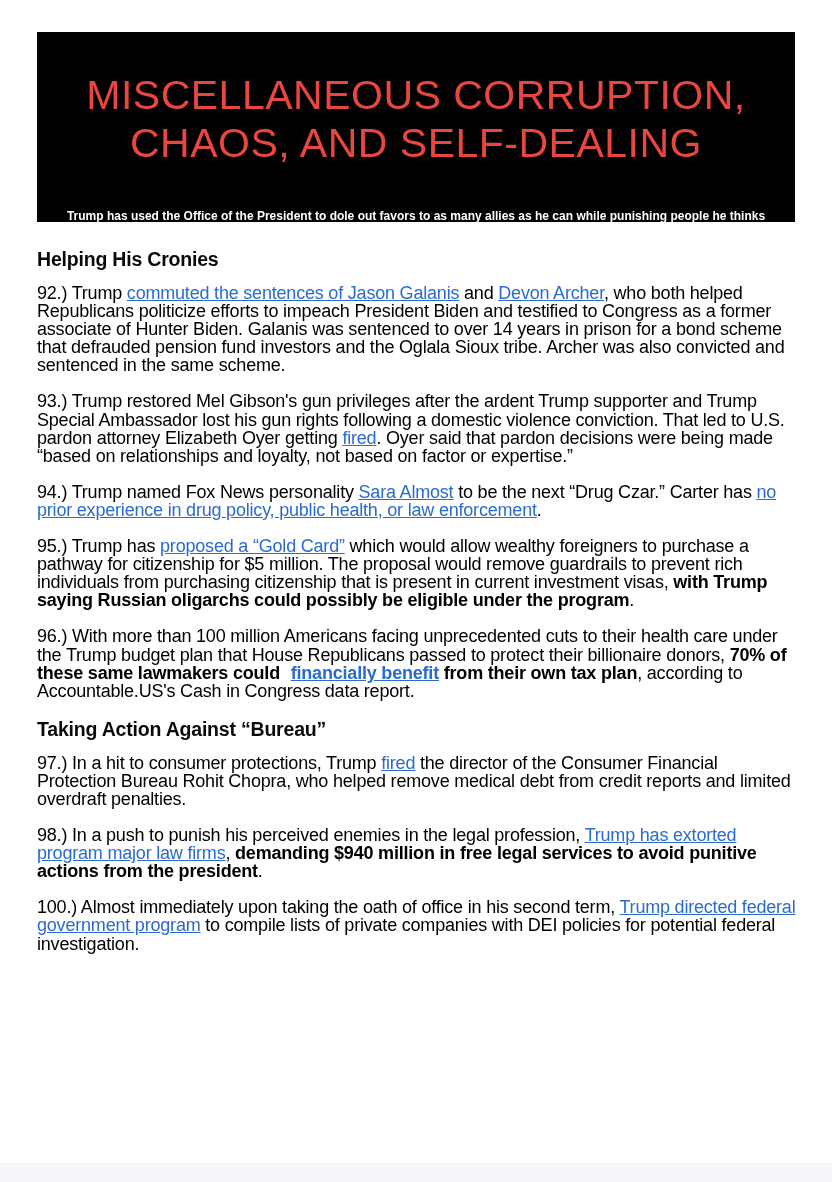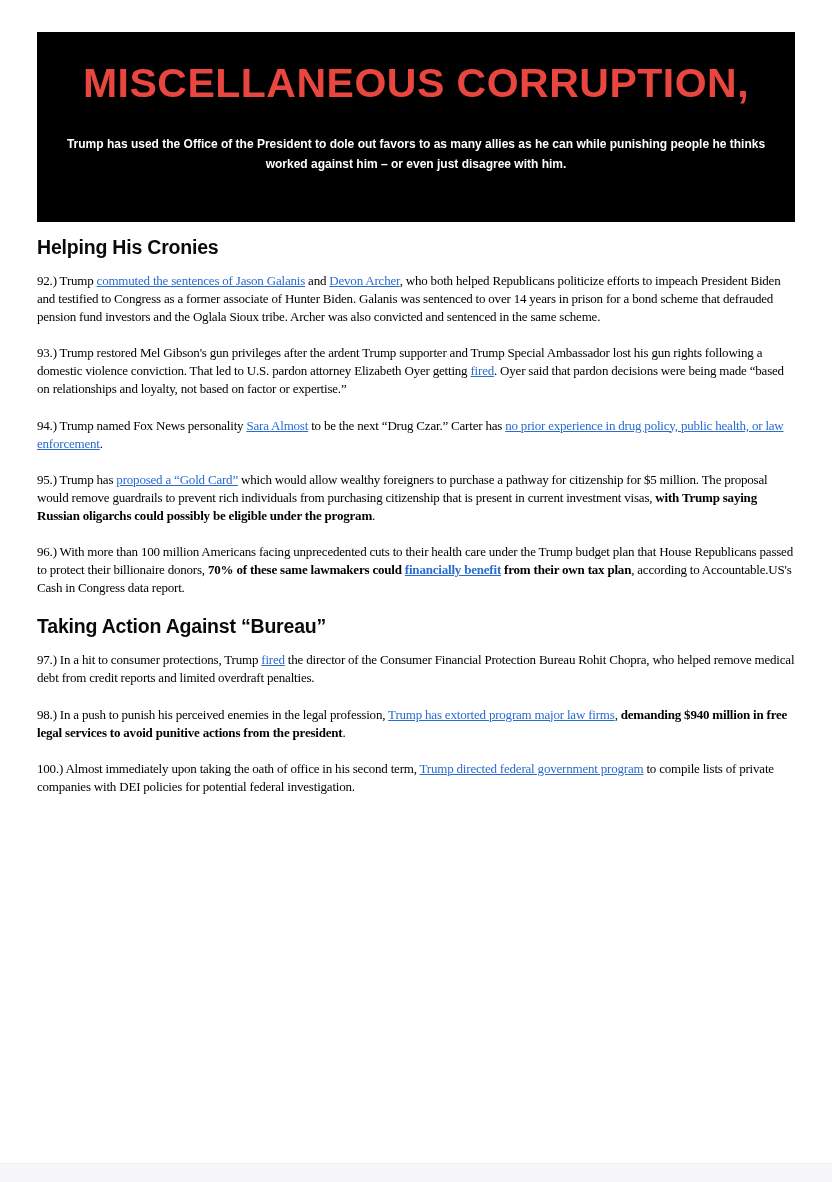--- a/index.html
+++ b/index.html
@@ -19,92 +19,92 @@
     position: absolute;
     left: 37px;
     top: 32px;
     width: 758px;
     height: 190px;
     background: var(--banner-bg, #000000);
     text-align: center;
   }
 
   .banner-title {
-    margin: 4px;
+    margin: 16px;
     padding-top: 23px;
     color: var(--title-red, #e8463f);
-    font-weight: 700;
+    font-weight: 400;
     font-size: 41px;
     line-height: 48px;
     letter-spacing: 0.5px;
   }
   .banner-title .title-line { display: block; }
 
   .banner-subtitle {
     margin: 0;
     padding: 23px 28px 0 28px;
     color: #ffffff;
     font-size: 12px;
     line-height: 20px;
     font-weight: 700;
     text-align: center;
   }
 
   .content {
     position: absolute;
     left: 37px;
-    top: 236px;
+    top: 248px;
     width: 759px;
     color: #000000;
   }
 
   .section-heading {
     margin: 0 0 13px 0;
     font-size: 19.5px;
     font-weight: 700;
     letter-spacing: -0.2px;
     color: #0a0a0a;
   }
   .section + .section .section-heading { margin-top: 2px; }
 
   .para {
     margin: 0 0 18px 0;
-    font-size: 13px;
+    font-size: 18px;
     line-height: 18.1px;
     letter-spacing: -0.2px;
     color: #000000;
-    font-family: Liberation Serif, serif;
   }
 
   .para a.inline-link {
     color: var(--link-blue, #2a6bd2);
     text-decoration: underline;
     cursor: pointer;
   }
   .para .bold { font-weight: 700; }
-  .para a.inline-link.bold { font-weight: 700; }
+  .para a.inline-link.bold { font-weight: 700; margin-left: 6px; }
 
   .bottom-strip {
     position: absolute;
     left: 0;
     bottom: 0;
     width: 100%;
     height: 19px;
     background: #f7f7f9;
     border-top: 1px solid #f2f2f4;
   }
 </style>
 </head>
 <body>
 
 <div class="page">
 
   <header class="banner">
     <h1 class="banner-title">
       <span class="title-line">MISCELLANEOUS CORRUPTION,</span>
+      <span class="title-line">CHAOS, AND SELF-DEALING</span>
     </h1>
     <p class="banner-subtitle">Trump has used the Office of the President to dole out favors to as many allies as he can while punishing people he thinks worked against him – or even just disagree with him.</p>
   </header>
 
   <main class="content">
 
     <section class="section">
       <h2 class="section-heading">Helping His Cronies</h2>
       <p class="para"><span>92.) Trump </span><a class="inline-link" href="#">commuted the sentences of Jason Galanis</a><span> and </span><a class="inline-link" href="#">Devon Archer</a><span>, who both helped Republicans politicize efforts to impeach President Biden and testified to Congress as a former associate of Hunter Biden. Galanis was sentenced to over 14 years in prison for a bond scheme that defrauded pension fund investors and the Oglala Sioux tribe. Archer was also convicted and sentenced in the same scheme.</span></p>
       <p class="para"><span>93.) Trump restored Mel Gibson's gun privileges after the ardent Trump supporter and Trump Special Ambassador lost his gun rights following a domestic violence conviction. That led to U.S. pardon attorney Elizabeth Oyer getting </span><a class="inline-link" href="#">fired</a><span>. Oyer said that pardon decisions were being made “based on relationships and loyalty, not based on factor or expertise.”</span></p>

